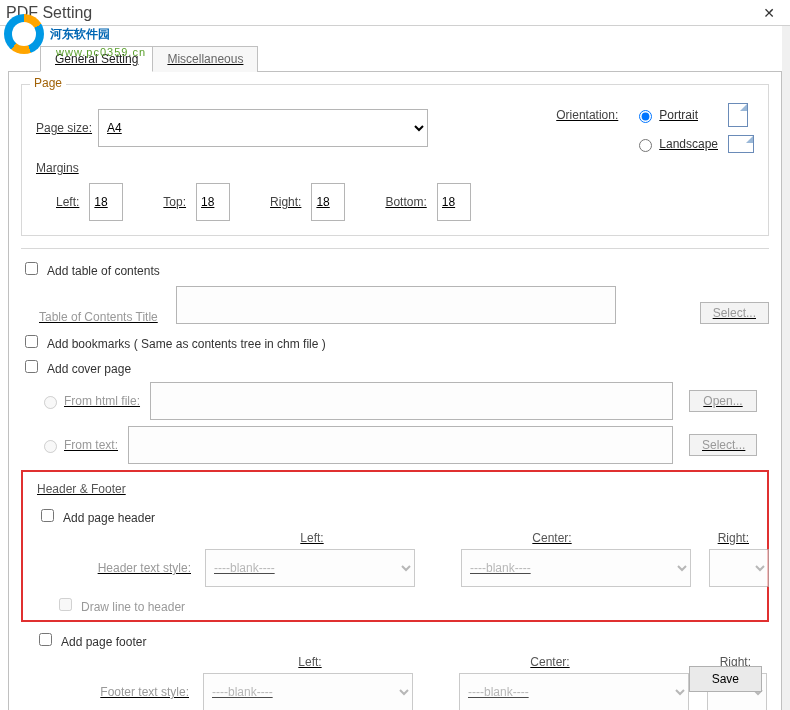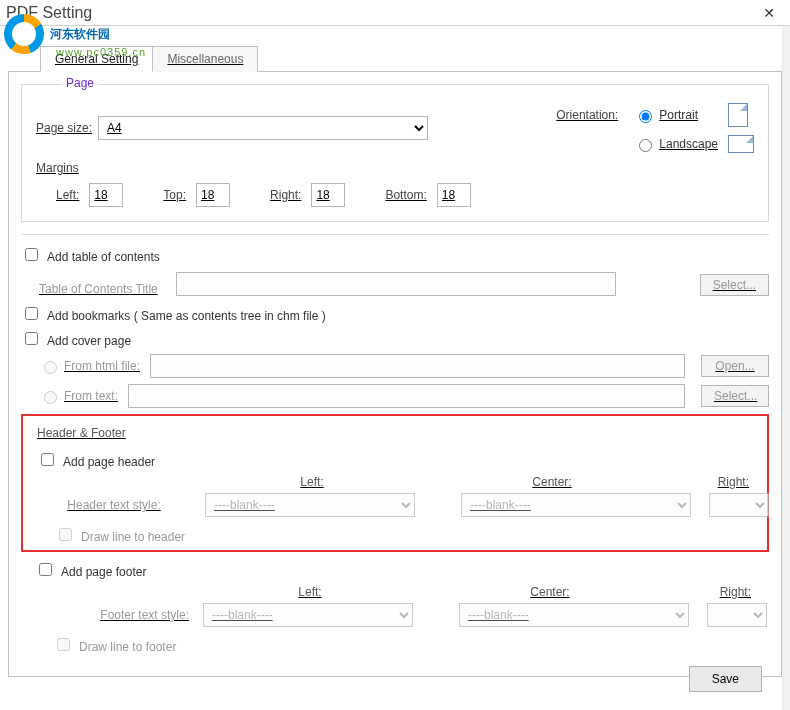--- a/index.html
+++ b/index.html
@@ -10,44 +10,44 @@
 .watermark { position: absolute; top: 14px; left: 4px; font-size: 26px; font-weight: bold; color: #0066b3; z-index: 5; pointer-events: none; display: flex; align-items: center; }
 .watermark-logo { width: 40px; height: 40px; border-radius: 50%; background: conic-gradient(#ffa500 0 60deg, #0099e5 60deg 160deg, #ffa500 160deg 220deg, #0099e5 220deg 360deg); display: inline-block; margin-right: 6px; position: relative; }
 .watermark-logo::after { content: ""; position: absolute; inset: 8px; background: #fff; border-radius: 50%; }
 .watermark-sub { position: absolute; top: 46px; left: 56px; font-size: 11px; color: #5aa02c; z-index: 5; pointer-events: none; letter-spacing: 1px; }
 .content { padding: 20px 8px 0 8px; position: relative; text-decoration: underline; }
 .tabs { display: flex; margin-left: 32px; margin-bottom: 0; }
 .tab { border: 1px solid #c0c0c0; border-bottom: none; padding: 5px 14px; background: #f7f7f7; color: #666; margin-right: -1px; }
 .tab.active { background: #fff; color: #222; border-bottom: 1px solid #fff; position: relative; z-index: 2; }
 .panel { border: 1px solid #c0c0c0; border-top: 1px solid #c0c0c0; margin-top: -1px; padding: 12px 12px; }
 .fieldset { border: 1px solid #d8d8d8; padding: 10px 14px 14px 14px; margin-bottom: 12px; position: relative; }
-.fieldset-legend { position: absolute; top: -9px; left: 8px; background: #fff; padding: 0 4px; color: #6d28d9; margin-left: 32px; }
+.fieldset-legend { position: absolute; top: -9px; left: 8px; background: #fff; padding: 0 4px; color: #a16207; }
 .row { display: flex; align-items: center; margin: 8px 0; }
 .lbl { color: #444; margin-right: 6px; }
-select, input[type=text] { border: 1px solid #b5b5b5; height: 24px; padding: 2px 4px; background: #fff; font-size: 12px; }
+select, input[type=text] { border: 1px solid #b5b5b5; height: 38px; padding: 2px 4px; background: #fff; font-size: 12px; }
 input[type=text]:disabled, select:disabled { background: #fdfdfd; color: #999; }
 select.wide { width: 330px; }
 .orient-block { margin-left: auto; display: grid; grid-template-columns: auto auto auto; gap: 8px 10px; align-items: center; }
 .radio { display: inline-flex; align-items: center; gap: 4px; color: #333; }
 .page-icon { width: 20px; height: 24px; border: 1px solid #6a8bb8; background: #fff; position: relative; }
 .page-icon::before { content: ""; position: absolute; top: 0; right: 0; border-style: solid; border-width: 0 7px 7px 0; border-color: transparent #fff transparent transparent; }
 .page-icon::after { content: ""; position: absolute; top: 0; right: 0; border-style: solid; border-width: 0 0 7px 7px; border-color: transparent transparent #9ab8d8 transparent; }
 .page-icon.landscape { width: 26px; height: 18px; }
 .margins-row { display: flex; gap: 40px; margin-top: 6px; padding-left: 20px; }
 .margin-item { display: flex; align-items: center; gap: 4px; }
 .margin-item input { width: 34px; text-align: left; }
 .hr { border: none; border-top: 1px solid #d8d8d8; margin: 10px 0; }
 .chk { display: inline-flex; align-items: flex-end; gap: 6px; color: #333; }
 .chk input { width: 13px; height: 13px; }
 .indent { margin-left: 18px; }
 .btn { border: 1px solid #b5b5b5; background: #efefef; padding: 3px 12px; min-width: 68px; text-align: center; color: #333; }
 .btn.disabled { color: #999; background: #f3f3f3; }
 .toc-row { display: flex; align-items: flex-end; gap: 12px; margin: 8px 0 8px 18px; }
 .toc-row input[type=text] { width: 440px; }
-.cover-row { display: flex; align-items: center; gap: 10px; margin: 6px 0 6px 18px; }
+.cover-row { display: flex; align-items: center; gap: 10px; margin: 6px 12px 6px 18px; }
 .cover-row input[type=text] { flex: 1; margin-right: 6px; }
 .cover-row .btn { width: 68px; }
 .disabled-text { color: #999; }
 .hf-box { position: relative; padding: 10px 14px 6px 14px; margin-bottom: 4px; }
 .redbox { border: 2px solid #e03030; }
 .hf-grid { display: grid; grid-template-columns: 160px 220px 20px 240px 100px; align-items: center; column-gap: 8px; row-gap: 6px; }
 .hf-headrow { display: grid; grid-template-columns: 160px 230px 250px 1fr; margin: 6px 0 4px 0; color: #555; }
 .hf-headrow div { text-align: center; }
 .hf-headrow .r { text-align: right; padding-right: 4px; }
 .sel-blank { width: 210px; }
@@ -168,21 +168,21 @@
         <input type="checkbox" style="">
         <span>Add page header</span>
       </label>
       <div class="hf-headrow">
         <div></div>
         <div>Left:</div>
         <div>Center:</div>
         <div class="r">Right:</div>
       </div>
       <div class="hf-grid">
-        <span class="lbl disabled-text" style="text-align:center">Header text style:</span>
+        <span class="lbl disabled-text" style="text-align:right">Header text style:</span>
         <select class="sel-blank" disabled=""><option>----blank----</option></select>
         <span></span>
         <select class="sel-center" disabled=""><option>----blank----</option></select>
         <select style="width:60px" disabled=""><option></option></select>
       </div>
       <div style="height:8px"></div>
       <label class="chk indent disabled-text">
         <input type="checkbox" disabled="" style="">
         <span>Draw line to header</span>
       </label>

